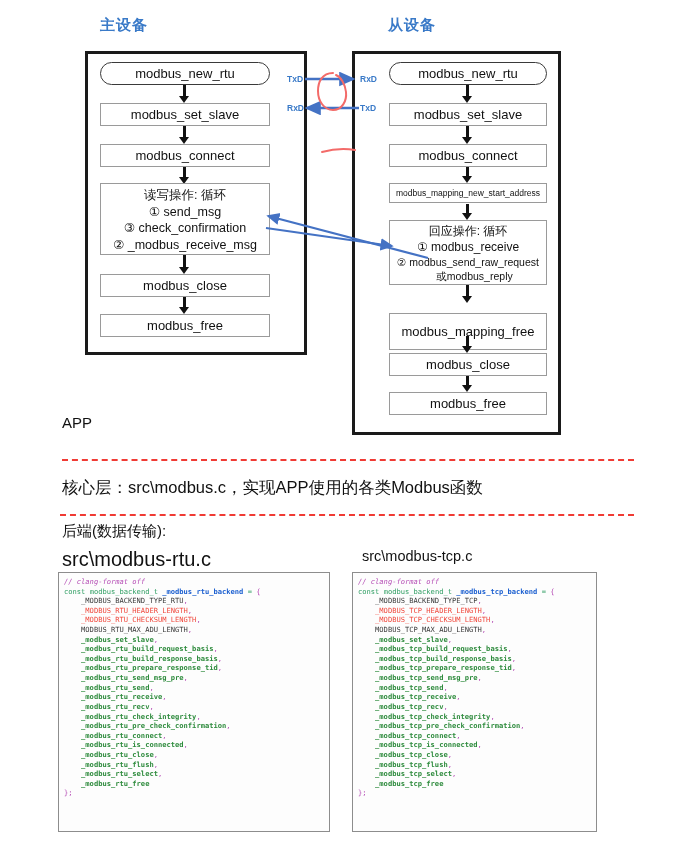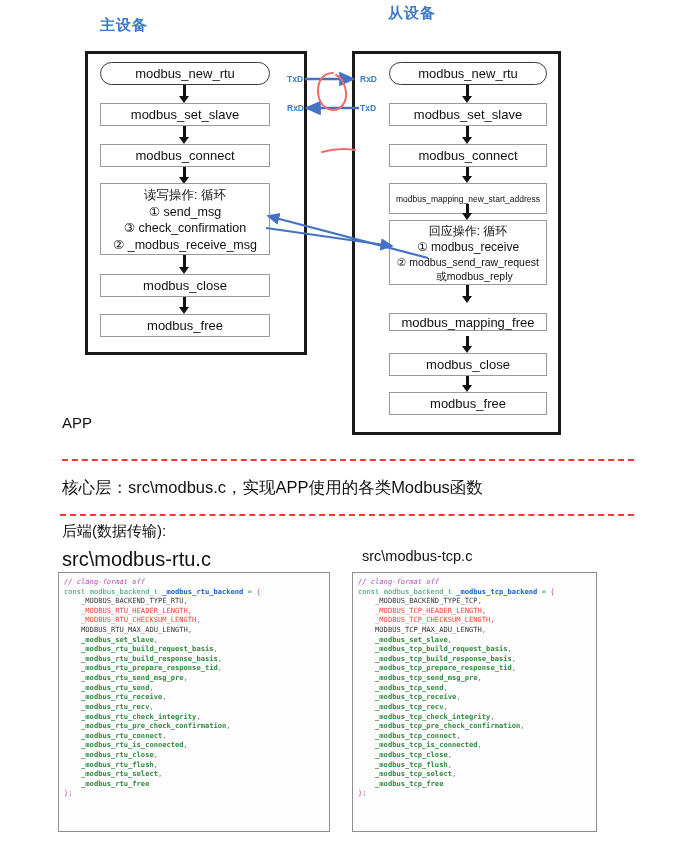--- a/index.html
+++ b/index.html
@@ -185,21 +185,21 @@
   </div>
 
   <div class="fbox" style="left:100px; top:274px; width:170px; height:23px;">modbus_close</div>
   <div class="varrow" style="left:179px; top:297px; height:17px;">
     <span class="shaft" style="height:10px;"></span>
       <span class="head"></span>
   </div>
 
   <div class="fbox" style="left:100px; top:314px; width:170px; height:23px;">modbus_free</div>
 
-  <div class="dev-title" style="left:388px; top:4px;">从设备</div>
+  <div class="dev-title" style="left:388px; top:16px;">从设备</div>
 
   <div class="device-frame" style="left:352px; top:51px; width:209px; height:384px;"></div>
 
   <div class="fbox rounded" style="left:389px; top:62px; width:158px; height:23px;">modbus_new_rtu</div>
   <div class="varrow" style="left:462px; top:85px; height:18px;">
     <span class="shaft" style="height:11px;"></span>
       <span class="head"></span>
   </div>
 
   <div class="fbox" style="left:389px; top:103px; width:158px; height:23px;">modbus_set_slave</div>
@@ -207,38 +207,38 @@
     <span class="shaft" style="height:11px;"></span>
       <span class="head"></span>
   </div>
 
   <div class="fbox" style="left:389px; top:144px; width:158px; height:23px;">modbus_connect</div>
   <div class="varrow" style="left:462px; top:167px; height:16px;">
     <span class="shaft" style="height:9px;"></span>
       <span class="head"></span>
   </div>
 
-  <div class="fbox small-text" style="left:389px; top:183px; width:158px; height:31px;">modbus_mapping_new_start_address</div>
+  <div class="fbox small-text" style="left:389px; top:183px; width:158px; height:20px;">modbus_mapping_new_start_address</div>
   <div class="varrow" style="left:462px; top:204px; height:16px;">
     <span class="shaft" style="height:9px;"></span>
       <span class="head"></span>
   </div>
 
   <div class="listbox" style="left:389px; top:220px; width:158px; height:65px; font-size:12px;">
     <span class="ln">回应操作: 循环</span>
     <span class="ln">① modbus_receive</span>
     <span class="ln" style="font-size:10.5px;">② modbus_send_raw_request</span>
     <span class="ln indent" style="font-size:10.5px;">或modbus_reply</span>
   </div>
   <div class="varrow" style="left:462px; top:285px; height:18px;">
     <span class="shaft" style="height:11px;"></span>
       <span class="head"></span>
   </div>
 
-  <div class="fbox" style="left:389px; top:313px; width:158px; height:18px;">modbus_mapping_free</div>
+  <div class="fbox" style="left:389px; top:313px; width:158px; height:37px;">modbus_mapping_free</div>
   <div class="varrow" style="left:462px; top:336px; height:17px;">
     <span class="shaft" style="height:10px;"></span>
       <span class="head"></span>
   </div>
 
   <div class="fbox" style="left:389px; top:353px; width:158px; height:23px;">modbus_close</div>
   <div class="varrow" style="left:462px; top:376px; height:16px;">
     <span class="shaft" style="height:9px;"></span>
       <span class="head"></span>
   </div>

